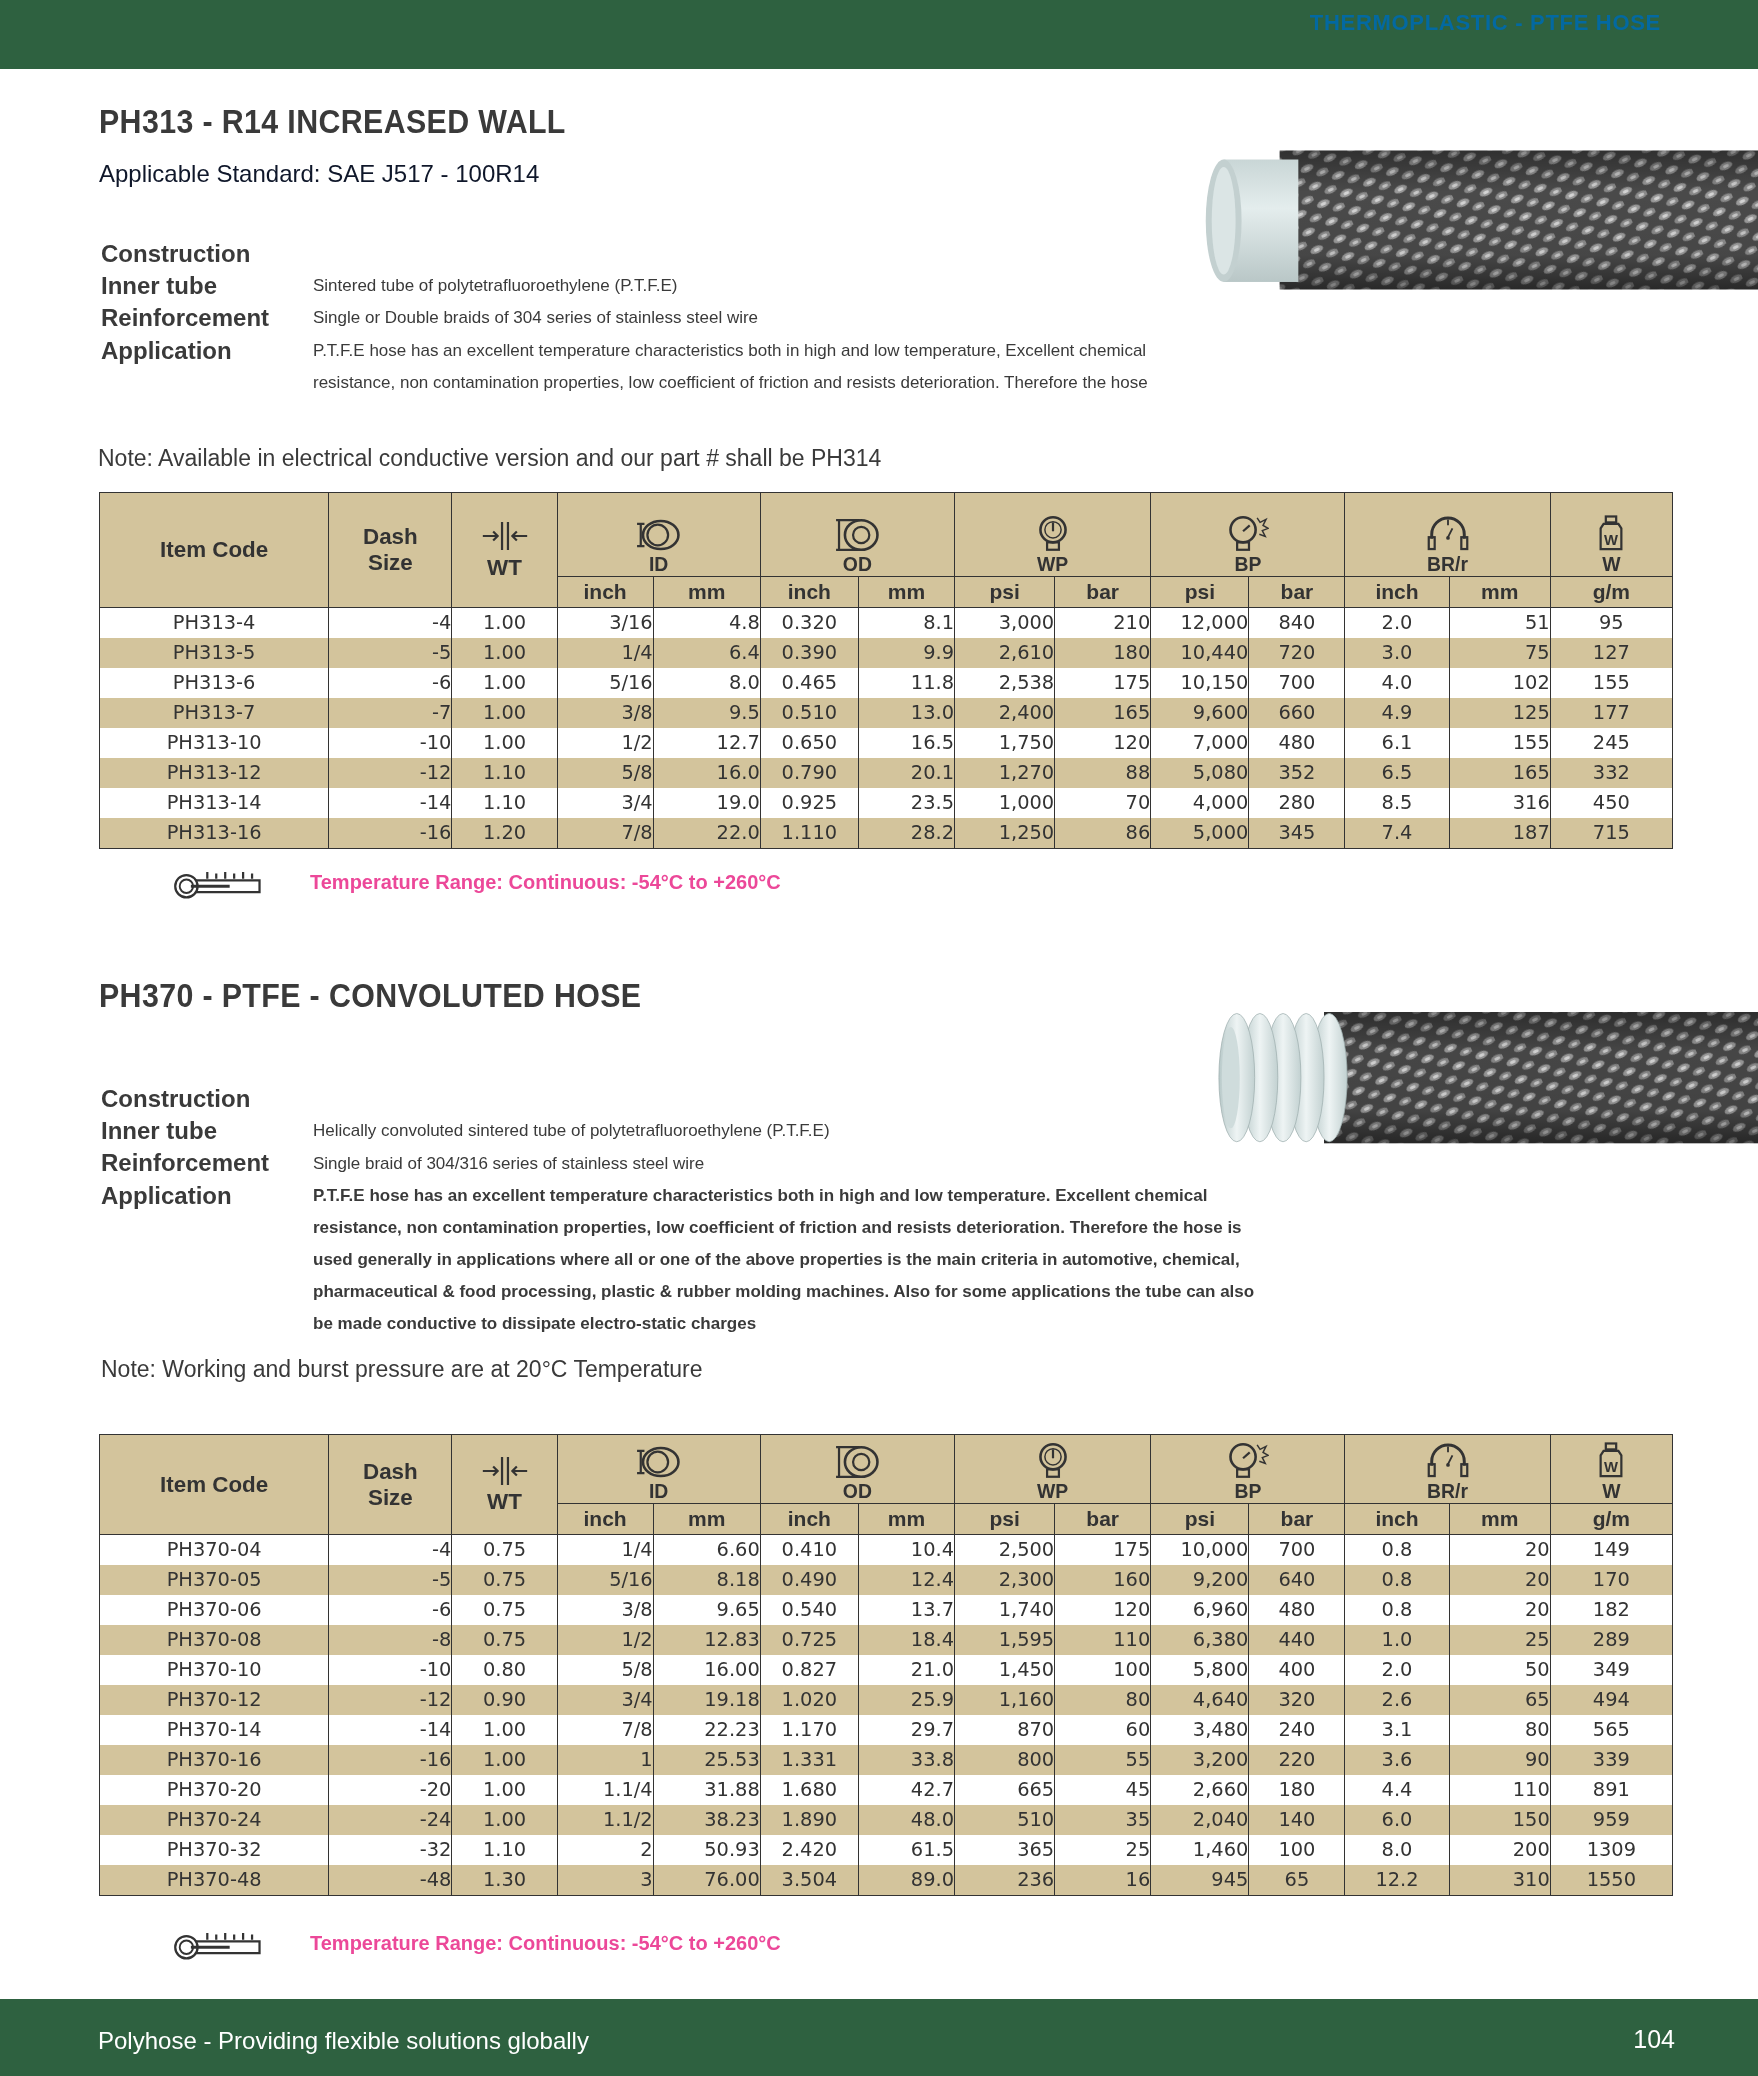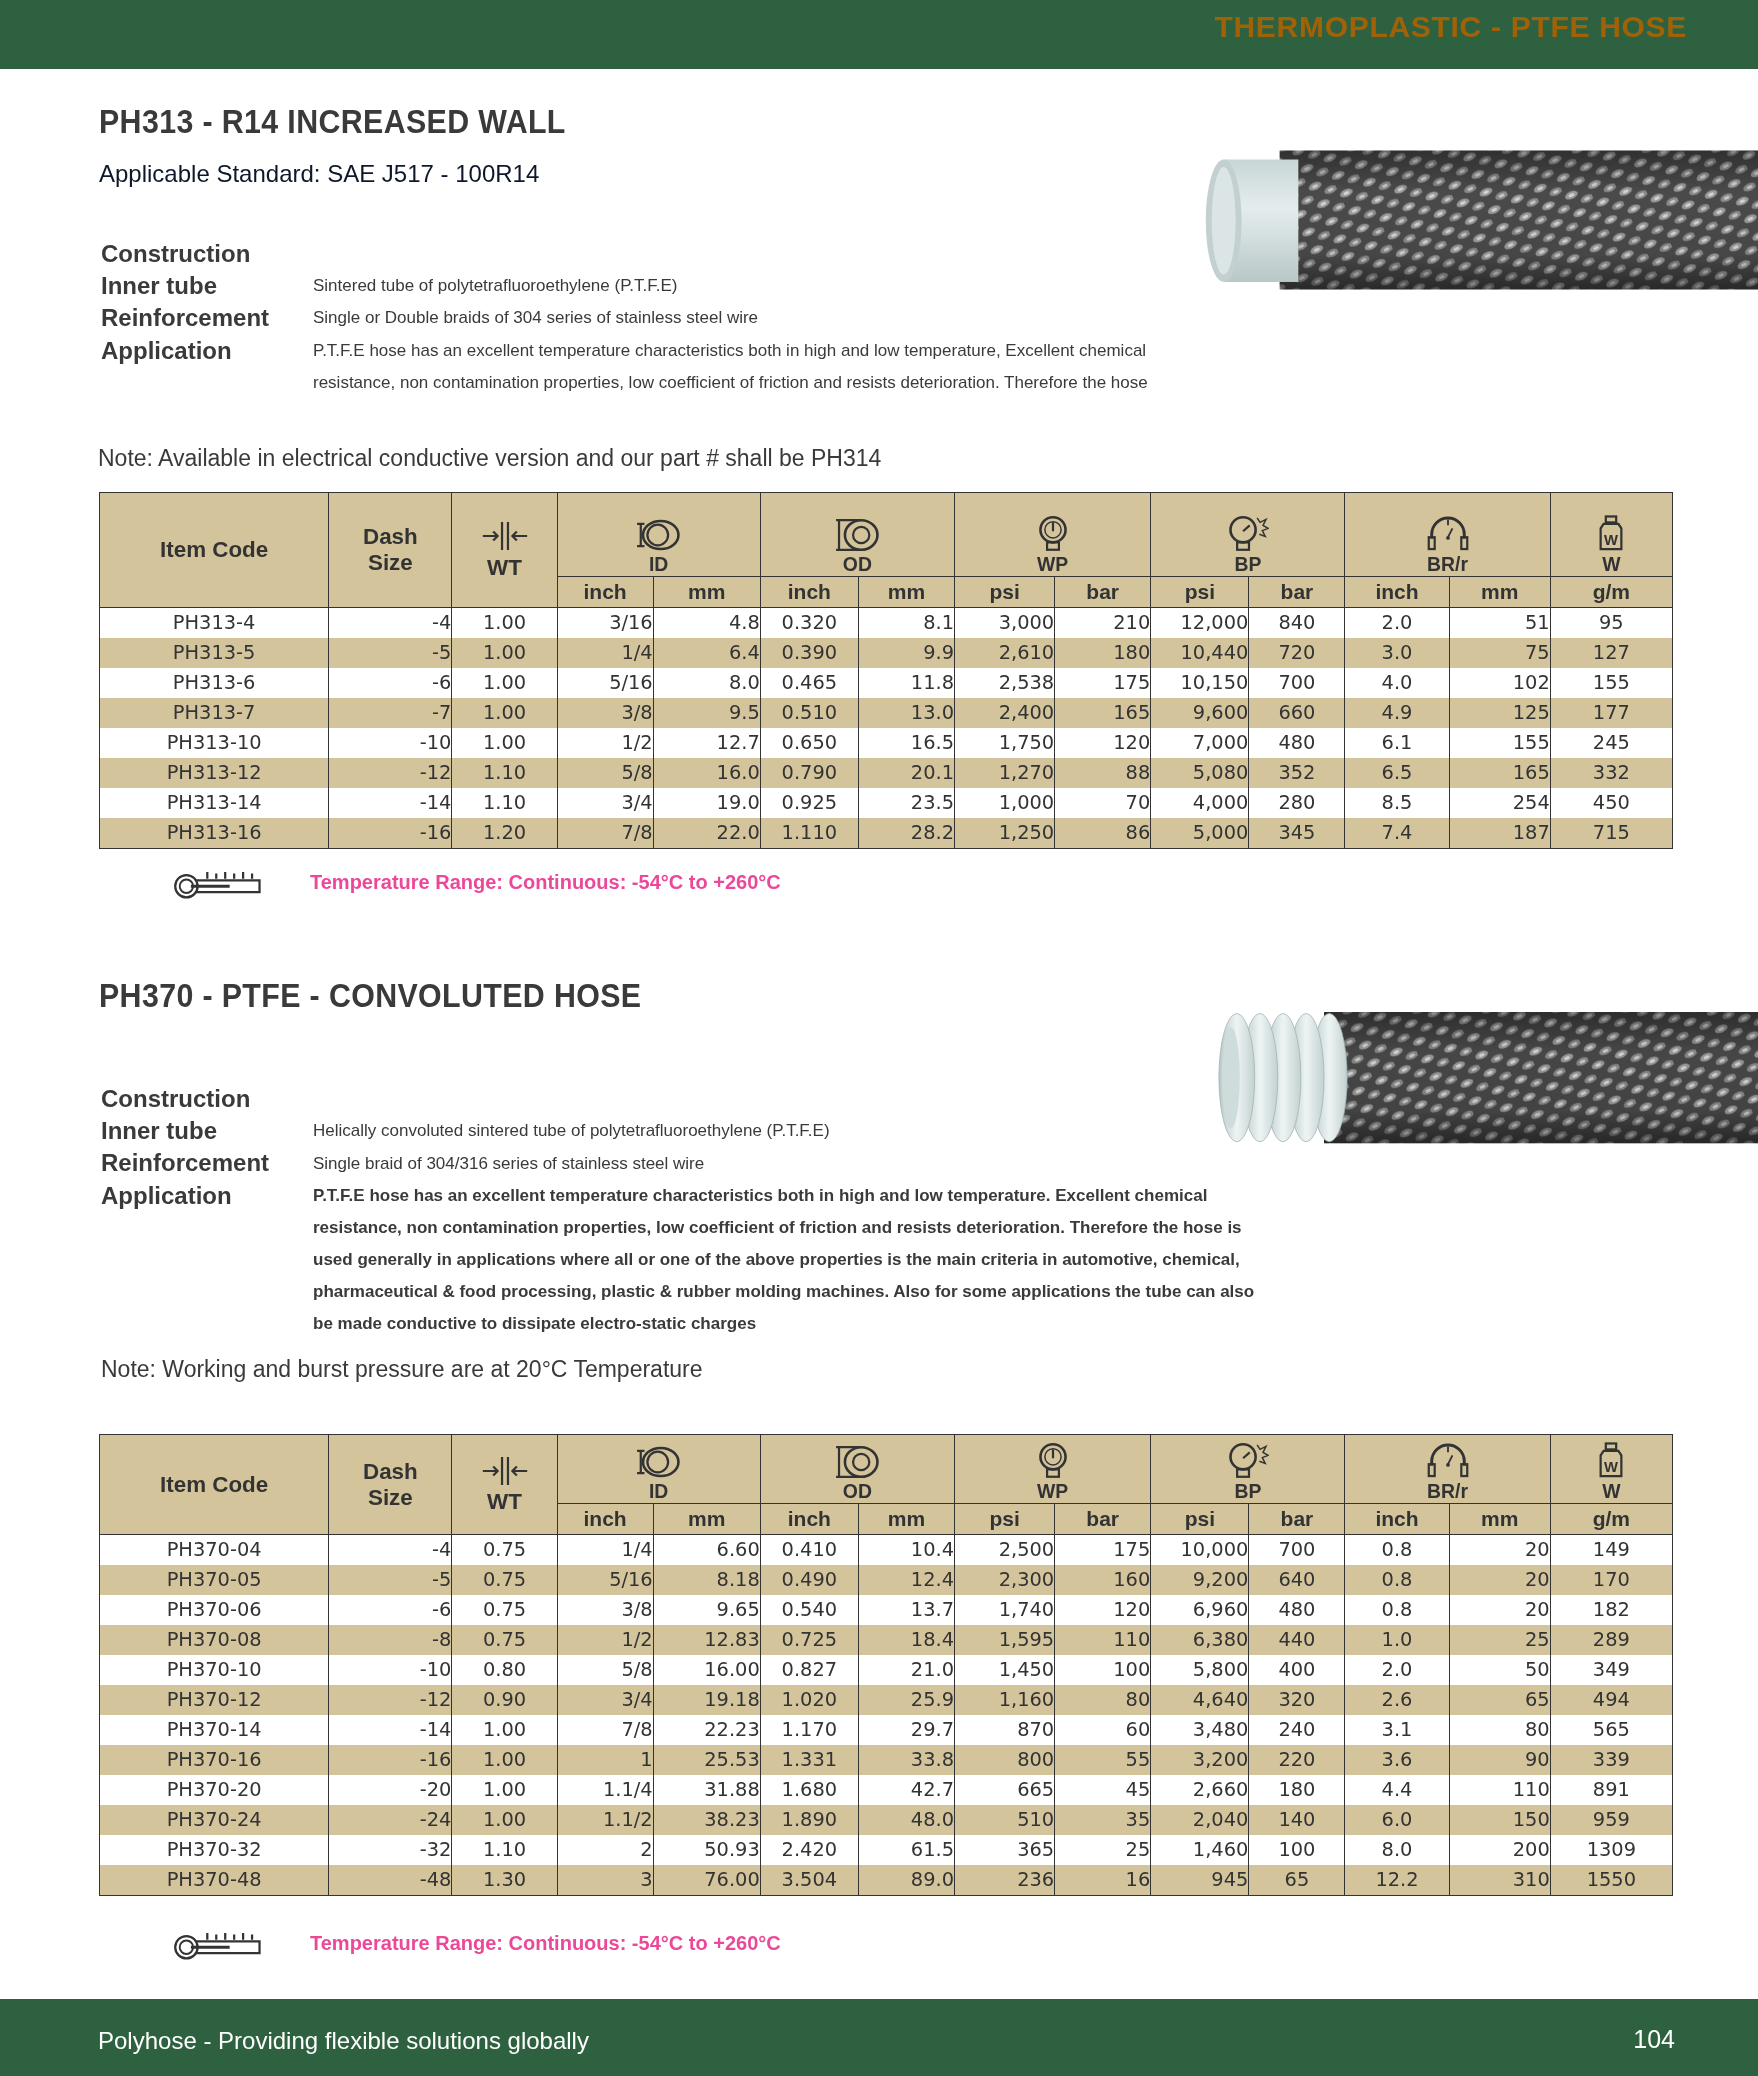--- a/index.html
+++ b/index.html
@@ -1,19 +1,19 @@
 <!DOCTYPE html>
 <html style="font-size:12px"><head>
 <meta charset="utf-8">
 <style>
   html, body { margin:0; padding:0; }
   body { width:1759px; height:2077px; position:relative; background:#ffffff; font-family:"Liberation Sans", sans-serif; color:#333333; overflow:hidden; }
   .abs { position:absolute; }
   .hdr { left:0; top:0; width:1759px; height:69px; background:#2e6140; }
-  .hdr-title { right:72px; top:10.4px; font-family:"Liberation Sans", sans-serif; font-weight:bold; font-size:30px; color:#a16207; letter-spacing:0.7px; }
+  .hdr-title { right:98px; top:10.4px; font-family:"Liberation Sans", sans-serif; font-weight:bold; font-size:22px; color:#0369a1; letter-spacing:0.7px; }
   .ftr { left:0; top:1999px; width:1759px; height:78px; background:#2e6140; }
   .ftr-text { left:98px; top:2027px; font-size:24px; color:#ffffff; }
   .ftr-page { right:84px; top:2025px; font-size:25px; color:#ffffff; }
   .sec-title { font-family:"Liberation Sans", sans-serif; font-weight:bold; font-size:33px; color:#3a3a3a; transform:scaleX(0.92); transform-origin:left top; letter-spacing:0.4px; }
   .std { font-size:24px; color:#0f172a; }
   .lbl { font-weight:bold; font-size:24px; color:#3a3a3a; }
   .val { font-size:17px; color:#3a3a3a; line-height:32px; }
   .val.bold { font-weight:bold; }
   .note { font-size:23px; color:#3a3a3a; }
   .hose { overflow:hidden; }
@@ -284,21 +284,21 @@
         <td class="c">1.10</td>
         <td class="r">3/4</td>
         <td class="r">19.0</td>
         <td class="c">0.925</td>
         <td class="r">23.5</td>
         <td class="r">1,000</td>
         <td class="r">70</td>
         <td class="r">4,000</td>
         <td class="c">280</td>
         <td class="c">8.5</td>
-        <td class="r">254</td>
+        <td class="r">316</td>
         <td class="c">450</td>
       </tr>
       <tr>
         <td class="c">PH313-16</td>
         <td class="r2">-16</td>
         <td class="c">1.20</td>
         <td class="r">7/8</td>
         <td class="r">22.0</td>
         <td class="c">1.110</td>
         <td class="r">28.2</td>

